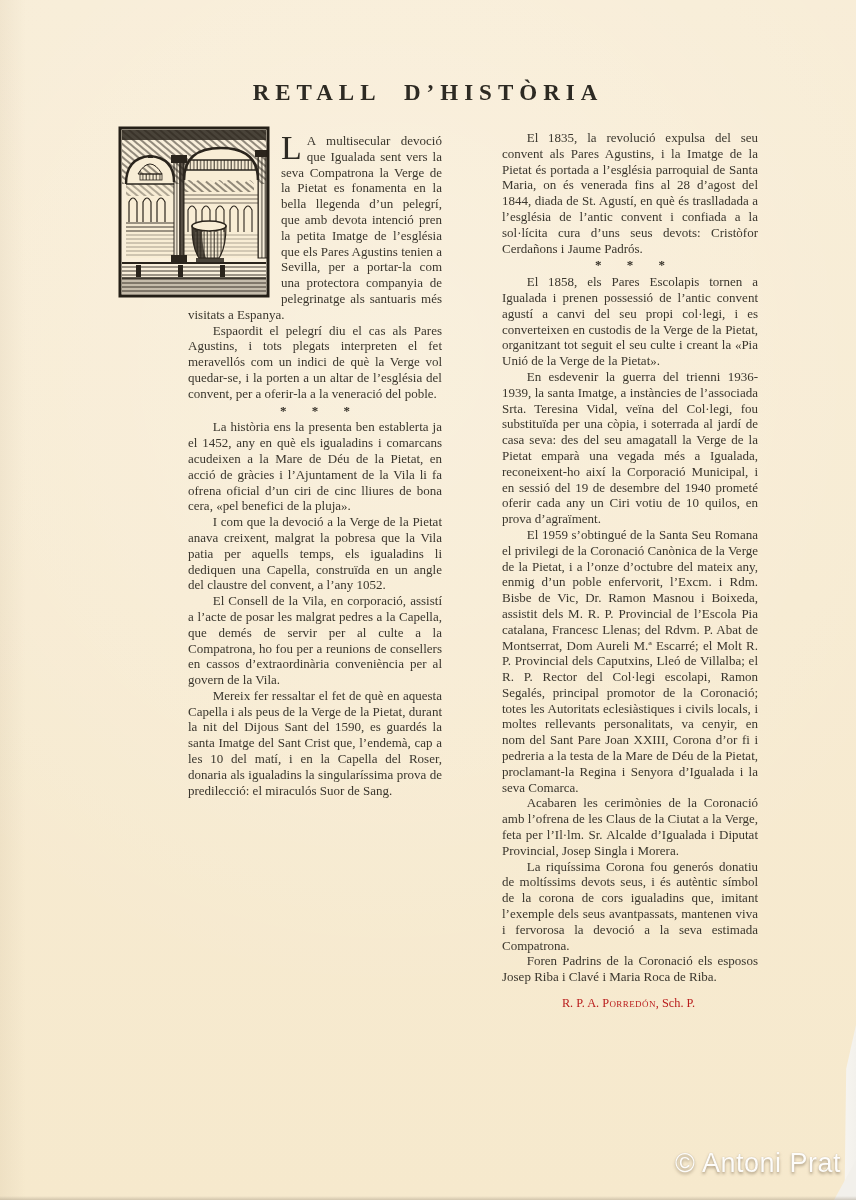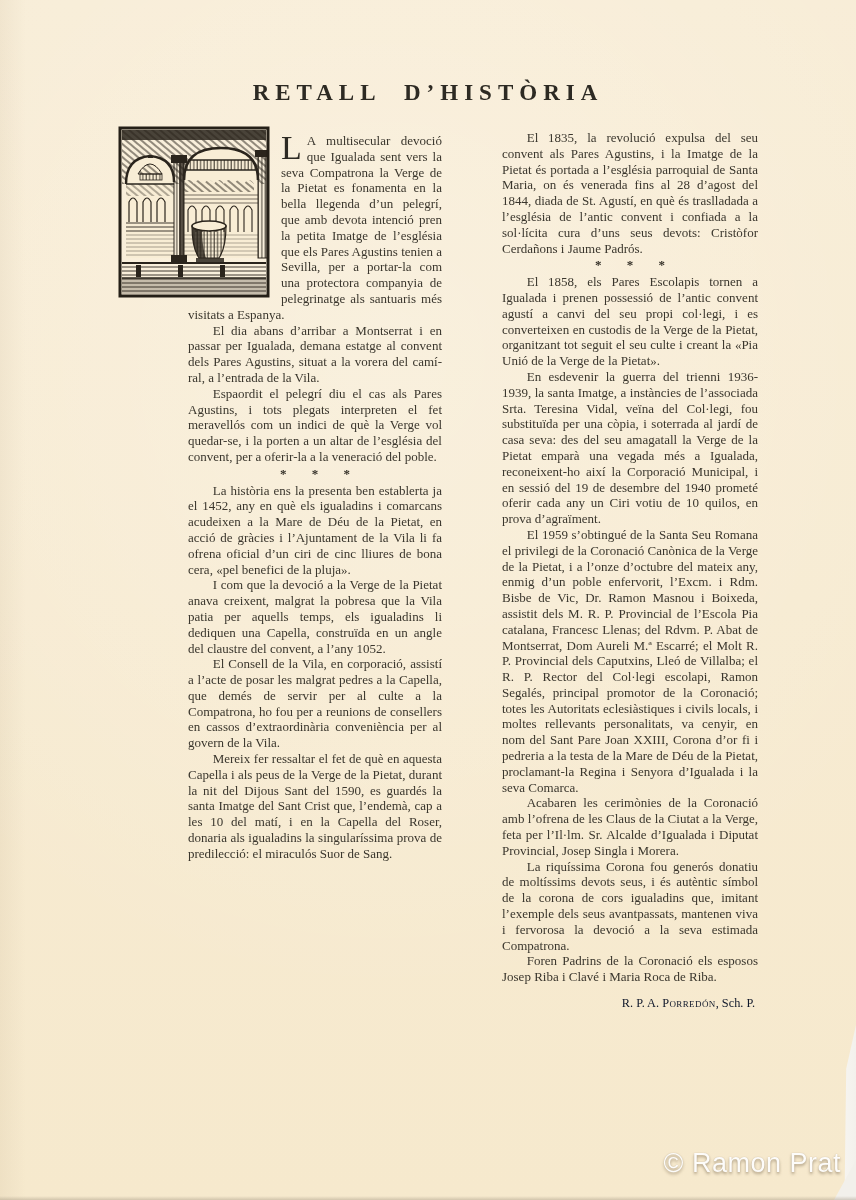--- a/index.html
+++ b/index.html
@@ -17,22 +17,22 @@
   .col{position:absolute;font-size:13px;line-height:15.8px;text-align:justify;
        color:#3a362d;}
   .col-left{left:188px;width:254px;top:120px;}
   .col-right{left:470px;width:256px;top:130px;margin-left:32px;}
   .col p{margin:0;text-indent:1.9em;}
   .col p.lead{text-indent:0;margin-top:13px;}
   .dropcap{float:left;font-size:34px;line-height:27px;padding:1px 5px 0 0;color:#2d2a23;}
   .sep{text-align:center;letter-spacing:11px;text-indent:11px;margin:1px 0;
        font-weight:bold;color:#332f27;}
   .woodcut{float:left;width:152px;height:172px;margin:6px 11px 6px -70px;}
-  .signature{margin-top:11px;text-align:right;padding-right:3px;font-size:12.3px;
-             color:#0f172a;white-space:nowrap;}
+  .signature{margin-top:11px;text-align:center;padding-right:3px;font-size:12.3px;
+             color:#b91c1c;white-space:nowrap;}
   .sc{font-variant:small-caps;letter-spacing:.4px;}
   .watermark{position:absolute;right:15px;bottom:21px;
              font-family:"Liberation Sans","DejaVu Sans",sans-serif;
              font-size:27px;color:#fdfcfa;letter-spacing:.5px;
              text-shadow:0 2px 3px rgba(135,118,92,.65),0 0 1px rgba(135,118,92,.4);}
   .scan-strip{position:absolute;right:0;bottom:0;width:14px;height:175px;
               background:linear-gradient(to left,#f3f1ec,#f7f5f1);
               clip-path:polygon(100% 0%, 30% 25%, 18% 100%, 100% 100%);}
   .scan-corner{position:absolute;right:0;bottom:0;width:0;height:0;
                border-top:40px solid transparent;border-right:22px solid #f2f0eb;}
@@ -129,21 +129,20 @@
       <rect x="60" y="139" width="5" height="12" fill="#2a241c"></rect>
       <rect x="102" y="139" width="5" height="12" fill="#2a241c"></rect>
       <rect x="4" y="152" width="144" height="16" fill="url(#hz)"></rect>
       <rect x="4" y="152" width="144" height="16" fill="#2a241c" opacity="0.25"></rect>
       <line x1="4" y1="152" x2="148" y2="152" stroke="#2a241c" stroke-width="1.4"></line>
 
       <rect x="2" y="2" width="148" height="168" fill="none" stroke="#241f17" stroke-width="3"></rect>
     </svg>
 
     <p class="lead"><span class="dropcap">L</span><span>A multisecular devoció que Igualada sent vers la seva Compatrona la Verge de la Pietat es fonamenta en la bella llegenda d’un pelegrí, que amb devota intenció pren la petita Imatge de l’església que els Pares Agustins tenien a Sevilla, per a portar-la com una protectora companyia de pelegrinatge als santuaris més visitats a Espanya.</span></p>
-    <p>El dia abans d’arribar a Montserrat i en passar per Igualada, demana estatge al convent dels Pares Agustins, situat a la vorera del camí-ral, a l’entrada de la Vila.</p>
     <p>Espaordit el pelegrí diu el cas als Pares Agustins, i tots plegats interpreten el fet meravellós com un indici de què la Verge vol quedar-se, i la porten a un altar de l’església del convent, per a oferir-la a la veneració del poble.</p>
     <div class="sep">* * *</div>
     <p>La història ens la presenta ben establerta ja el 1452, any en què els igualadins i comarcans acudeixen a la Mare de Déu de la Pietat, en acció de gràcies i l’Ajuntament de la Vila li fa ofrena oficial d’un ciri de cinc lliures de bona cera, «pel benefici de la pluja».</p>
     <p>I com que la devoció a la Verge de la Pietat anava creixent, malgrat la pobresa que la Vila patia per aquells temps, els igualadins li dediquen una Capella, construïda en un angle del claustre del convent, a l’any 1052.</p>
     <p>El Consell de la Vila, en corporació, assistí a l’acte de posar les malgrat pedres a la Capella, que demés de servir per al culte a la Compatrona, ho fou per a reunions de consellers en cassos d’extraordinària conveniència per al govern de la Vila.</p>
     <p>Mereix fer ressaltar el fet de què en aquesta Capella i als peus de la Verge de la Pietat, durant la nit del Dijous Sant del 1590, es guardés la santa Imatge del Sant Crist que, l’endemà, cap a les 10 del matí, i en la Capella del Roser, donaria als igualadins la singularíssima prova de predilecció: el miraculós Suor de Sang.</p>
   </div>
 
   <div class="col col-right">
     <p>El 1835, la revolució expulsa del seu convent als Pares Agustins, i la Imatge de la Pietat és portada a l’església parroquial de Santa Maria, on és venerada fins al 28 d’agost del 1844, diada de St. Agustí, en què és traslladada a l’església de l’antic convent i confiada a la sol·lícita cura d’uns seus devots: Cristòfor Cerdañons i Jaume Padrós.</p>
@@ -154,15 +153,15 @@
     <p>Acabaren les cerimònies de la Coronació amb l’ofrena de les Claus de la Ciutat a la Verge, feta per l’Il·lm. Sr. Alcalde d’Igualada i Diputat Provincial, Josep Singla i Morera.</p>
     <p>La riquíssima Corona fou generós donatiu de moltíssims devots seus, i és autèntic símbol de la corona de cors igualadins que, imitant l’exemple dels seus avantpassats, mantenen viva i fervorosa la devoció a la seva estimada Compatrona.</p>
     <p>Foren Padrins de la Coronació els esposos Josep Riba i Clavé i Maria Roca de Riba.</p>
     <div class="signature"><span>R. P. A. </span><span class="sc">Porredón</span><span>, Sch. P.</span></div>
   </div>
 
   <div class="scan-strip"></div>
   <div class="scan-corner"></div>
   <div class="scan-bottom"></div>
 
-  <div class="watermark">© Ramon Prat</div>
+  <div class="watermark">© Antoni Prat</div>
 
 </div>
 
 </body></html>

